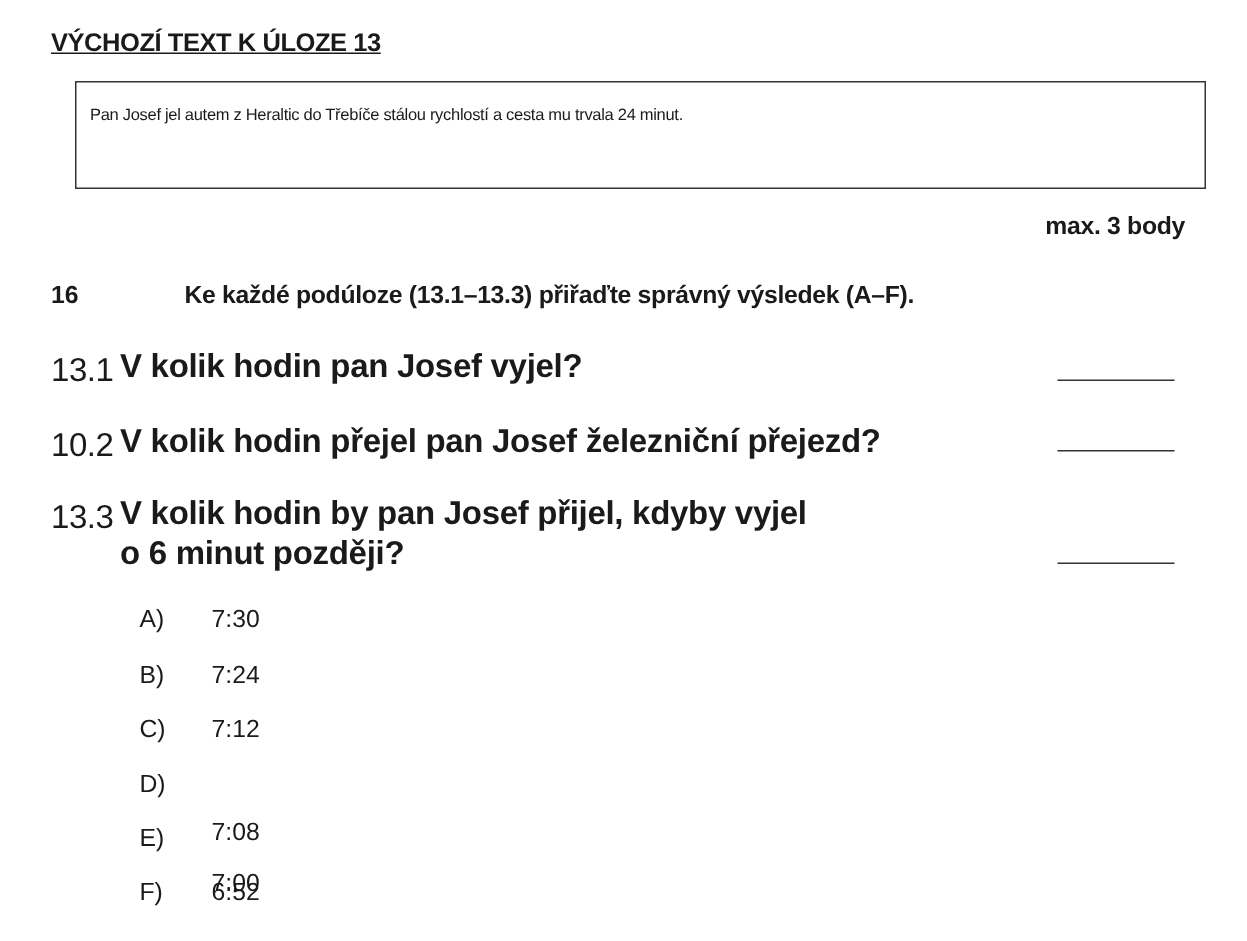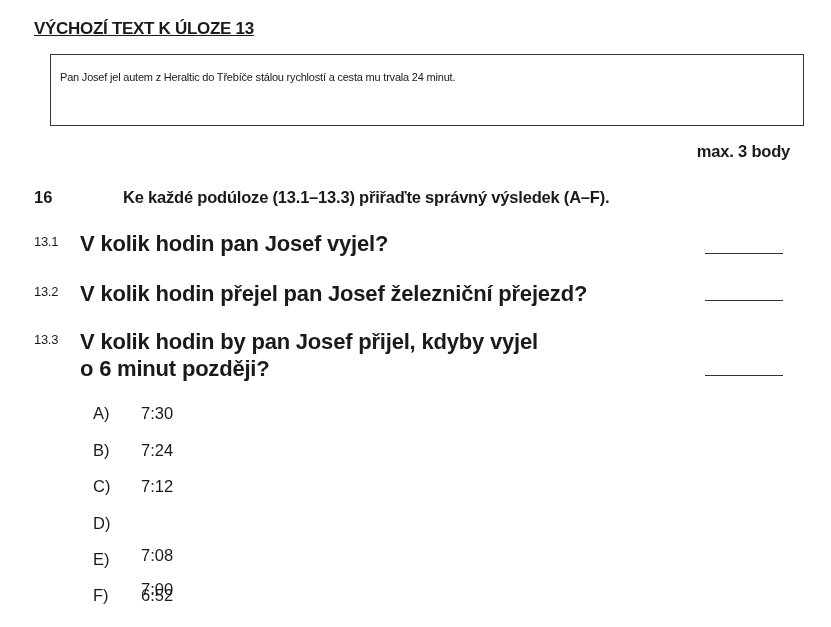--- a/index.html
+++ b/index.html
@@ -50,21 +50,21 @@
     }
     .task-text {
       left: 92px;
       font-size: 16.5px;
       font-weight: bold;
       letter-spacing: -0.2px;
       margin-left: 31px;
     }
     .sub-num {
       left: 34px;
-      font-size: 13px;
+      font-size: 22px;
       letter-spacing: -0.3px;
     }
     .sub-text {
       left: 80px;
       font-size: 22px;
       font-weight: bold;
       line-height: 27px;
       letter-spacing: -0.2px;
     }
     .answer-line {
@@ -95,21 +95,21 @@
 
 <div class="abs task-num" style="top:188px;">16</div>
 <div class="abs task-text" style="top:188px;">Ke každé podúloze (13.1–13.3) přiřaďte správný výsledek (A–F).</div>
 
 <div class="abs sub-num" style="top:234px;">13.1</div>
 <div class="abs sub-text" style="top:230px;">
   <div>V kolik hodin pan Josef vyjel?</div>
 </div>
 <div class="abs answer-line" style="top:253px;"></div>
 
-<div class="abs sub-num" style="top:284px;">13.2</div>
+<div class="abs sub-num" style="top:284px;">10.2</div>
 <div class="abs sub-text" style="top:280px;">
   <div>V kolik hodin přejel pan Josef železniční přejezd?</div>
 </div>
 <div class="abs answer-line" style="top:300px;"></div>
 
 <div class="abs sub-num" style="top:332px;">13.3</div>
 <div class="abs sub-text" style="top:328px;">
   <div>V kolik hodin by pan Josef přijel, kdyby vyjel</div>
   <div>o 6 minut později?</div>
 </div>

